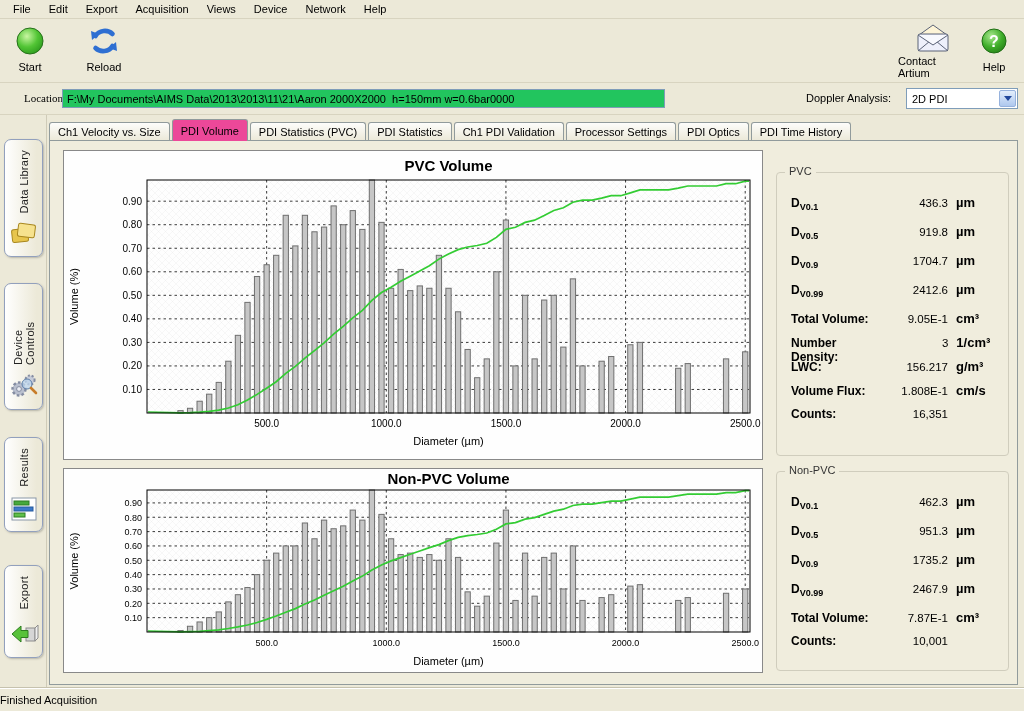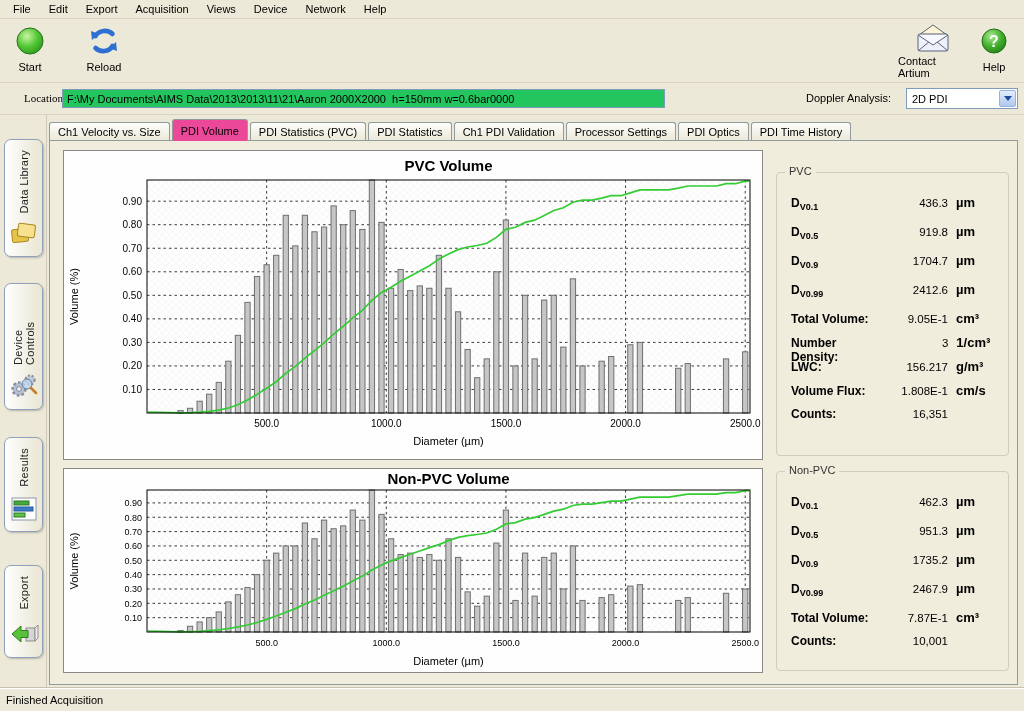--- a/index.html
+++ b/index.html
@@ -53,21 +53,21 @@
   .stat-rows { position:absolute; left:14px; right:10px; top:22px; }
   .stat-row { display:flex; align-items:baseline; }
   .stat-row.d-row { height:29px; }
   .stat-row.plain-row { height:24px; }
   .stat-label { font-weight:bold; font-size:12px; }
   .stat-label sub { font-size:9px; font-weight:bold; }
   .stat-value { margin-left:auto; font-size:11.5px; text-align:right; min-width:62px; }
   .stat-unit { font-weight:bold; font-size:13px; width:42px; margin-left:8px; }
 
   
-  .statusbar { position:absolute; left:0; top:688px; width:1024px; height:23px; background:#ece9d8; border-top:1px solid #fff; box-shadow:0 -1px 0 #c6c2ae; display:flex; align-items:center; padding-left:6px; }
+  .statusbar { position:absolute; left:0; top:688px; width:1024px; height:23px; background:#ece9d8; border-top:1px solid #fff; box-shadow:0 -1px 0 #c6c2ae; display:flex; align-items:center; }
 
   svg text { font-family:"Liberation Sans",sans-serif; }
 </style>
 </head>
 <body>
 
 <div class="screen">
 
   <div class="menubar" id="menubar">
       <span class="menu-item">File</span>

